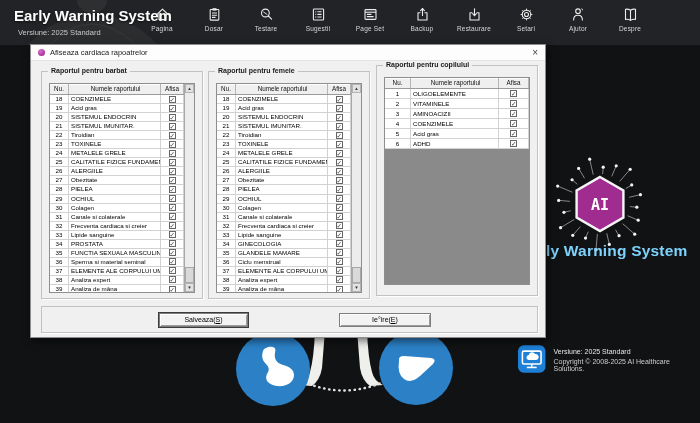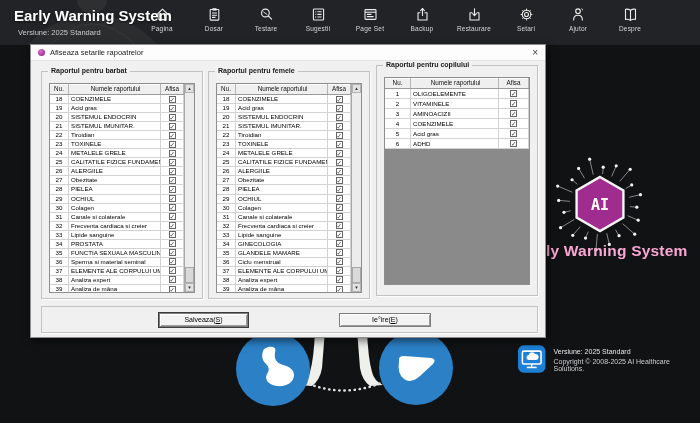--- a/index.html
+++ b/index.html
@@ -14,21 +14,21 @@
              text-shadow:0 1px 2px rgba(0,0,0,.6);}
   .app-version{position:absolute;left:18px;top:28px;font-size:7.5px;color:#c9c9c9;}
   .toolbar{position:absolute;left:136px;top:6px;display:flex;}
   .tool{flex:0 0 52px;display:flex;flex-direction:column;align-items:center;cursor:pointer;}
   .tool svg{display:block;}
   .tlabel{margin-top:2px;font-size:6.5px;color:#d8d8d8;letter-spacing:.2px;white-space:nowrap;}
 
   
   .hexlogo{position:absolute;left:545px;top:155px;}
   .brand-text{position:absolute;left:546px;top:242px;font-size:15.5px;font-weight:bold;
-              color:#f9a8d4;white-space:nowrap;letter-spacing:.2px;}
+              color:#7dd3fc;white-space:nowrap;letter-spacing:.2px;}
   .footer{position:absolute;left:517px;top:344px;display:flex;align-items:flex-start;}
   .footer-txt{margin-left:7px;margin-top:4px;}
   .f-line1{font-size:7px;color:#e6e6e6;margin-bottom:3px;}
   .f-line2{font-size:7px;color:#cdcdcd;}
 
   
   .anatomy{position:absolute;left:230px;top:330px;}
 
   
   .dialog{position:absolute;left:30px;top:44px;width:516px;height:294px;background:#f0f0f0;
@@ -282,21 +282,21 @@
     </svg>
     <div class="footer-txt">
       <div class="f-line1">Versiune: 2025 Standard</div>
       <div class="f-line2">Copyright © 2008-2025 AI Healthcare Solutions.</div>
     </div>
   </div>
 
   <div class="dialog">
     <div class="titlebar">
       <span class="dlg-ico"></span>
-      <span class="dlg-title">Afiseaza setarile rapoatrelor</span>
+      <span class="dlg-title">Afiseaza cardiaca rapoatrelor</span>
       <span class="dlg-close">×</span>
     </div>
 
     <div class="group g1">
       <span class="group-label">Raportul pentru barbat</span>
       <div class="tbl t12">
         <div class="grid">
           <div class="thead">
             <div class="c-no">Nu.</div>
             <div class="c-name">Numele raportului</div>

